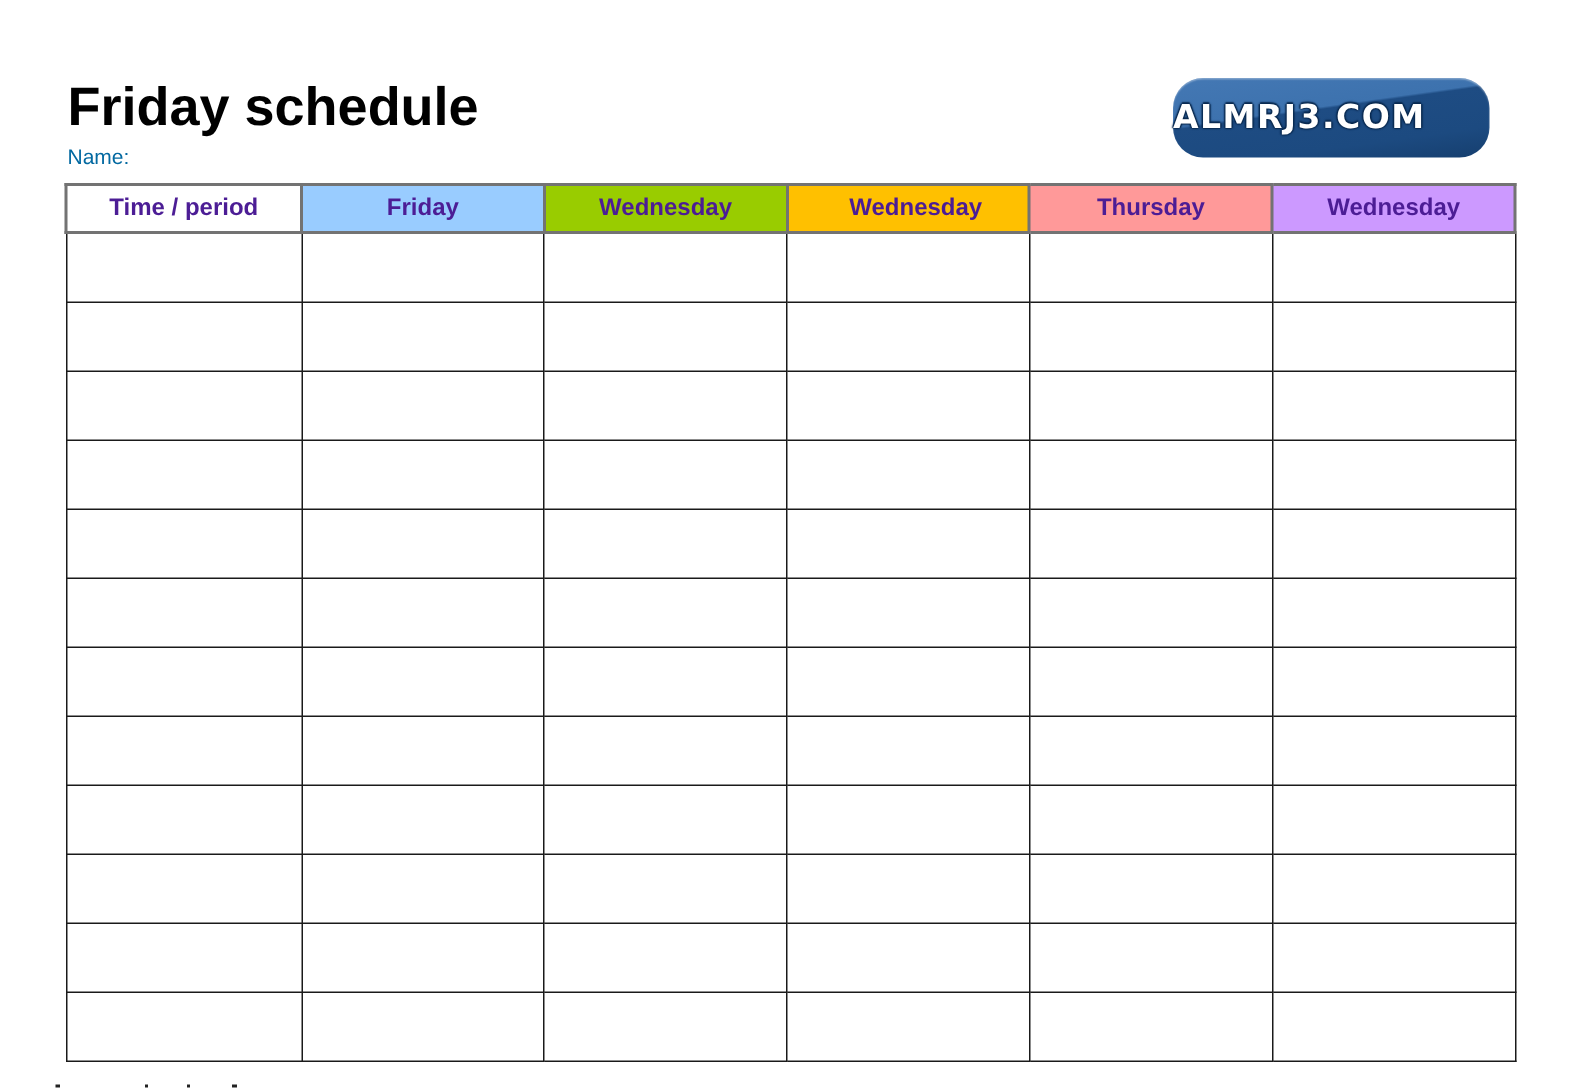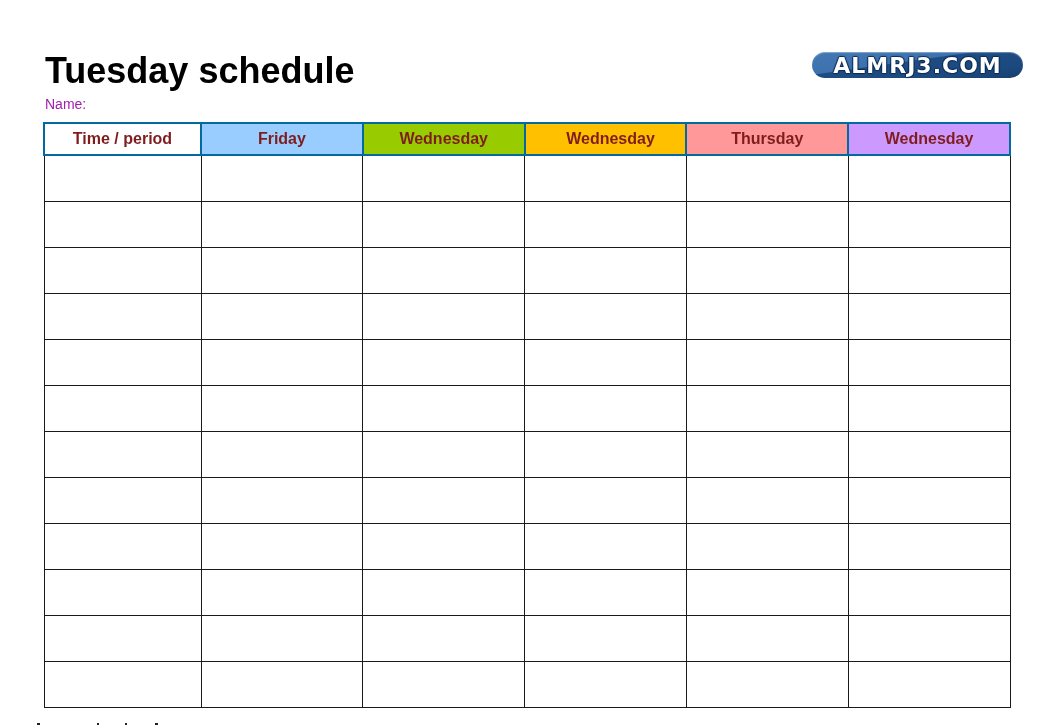--- a/index.html
+++ b/index.html
@@ -23,35 +23,34 @@
     font-size: 36px;
     font-weight: bold;
     color: #000000;
     letter-spacing: 0px;
   }
   .name-label {
     position: absolute;
     left: 45px;
     top: 96px;
     font-size: 14px;
-    color: #a21caf;
+    color: #0369a1;
   }
   .logo {
     position: absolute;
-    left: 812px;
+    left: 782px;
     top: 52px;
     width: 211px;
-    height: 26px;
+    height: 53px;
     border-radius: 20px;
     background: linear-gradient(172deg,
       #4478b4 0%, #3d72ae 40%,
       #1e4c83 42%, #1c4a80 75%, #163f6f 100%);
     display: flex;
     align-items: center;
-    justify-content: center;
     box-shadow: inset 0 1px 1px rgba(255,255,255,0.35);
   }
   .logo-text {
     color: #ffffff;
     font-family: "DejaVu Sans", sans-serif;
     font-weight: bold;
     font-size: 22px;
     letter-spacing: 1px;
     text-shadow: 0 1px 1px #0a2a50, 0 -1px 1px #0a2a50,
                  1px 0 1px #0a2a50, -1px 0 1px #0a2a50;
@@ -59,25 +58,25 @@
   table.schedule {
     position: absolute;
     left: 43px;
     top: 122px;
     width: 968px;
     border-collapse: collapse;
     table-layout: fixed;
     background: #ffffff;
   }
   table.schedule th {
-    border: 2px solid #0369a1;
+    border: 2px solid #737373;
     height: 32px;
     font-size: 16px;
     font-weight: bold;
-    color: #7f1d1d;
+    color: #4c1d95;
     text-align: center;
     vertical-align: middle;
     padding: 0;
   }
   table.schedule th:first-child,
   table.schedule td:first-child { width: 157px; }
   table.schedule td {
     border: 1px solid #1a1a1a;
     height: 46px;
     padding: 0;
@@ -99,21 +98,21 @@
     background-size: 170px 2px;
     background-position: 0 2px;
     background-repeat: no-repeat;
   }
 </style>
 </head>
 <body>
 
 <div class="page">
 
-  <h1 class="page-title">Tuesday schedule</h1>
+  <h1 class="page-title">Friday schedule</h1>
 
   <div class="logo">
     <span class="logo-text">ALMRJ3.COM</span>
   </div>
 
   <div class="name-label">Name:</div>
 
   <table class="schedule">
     <thead>
       <tr>

